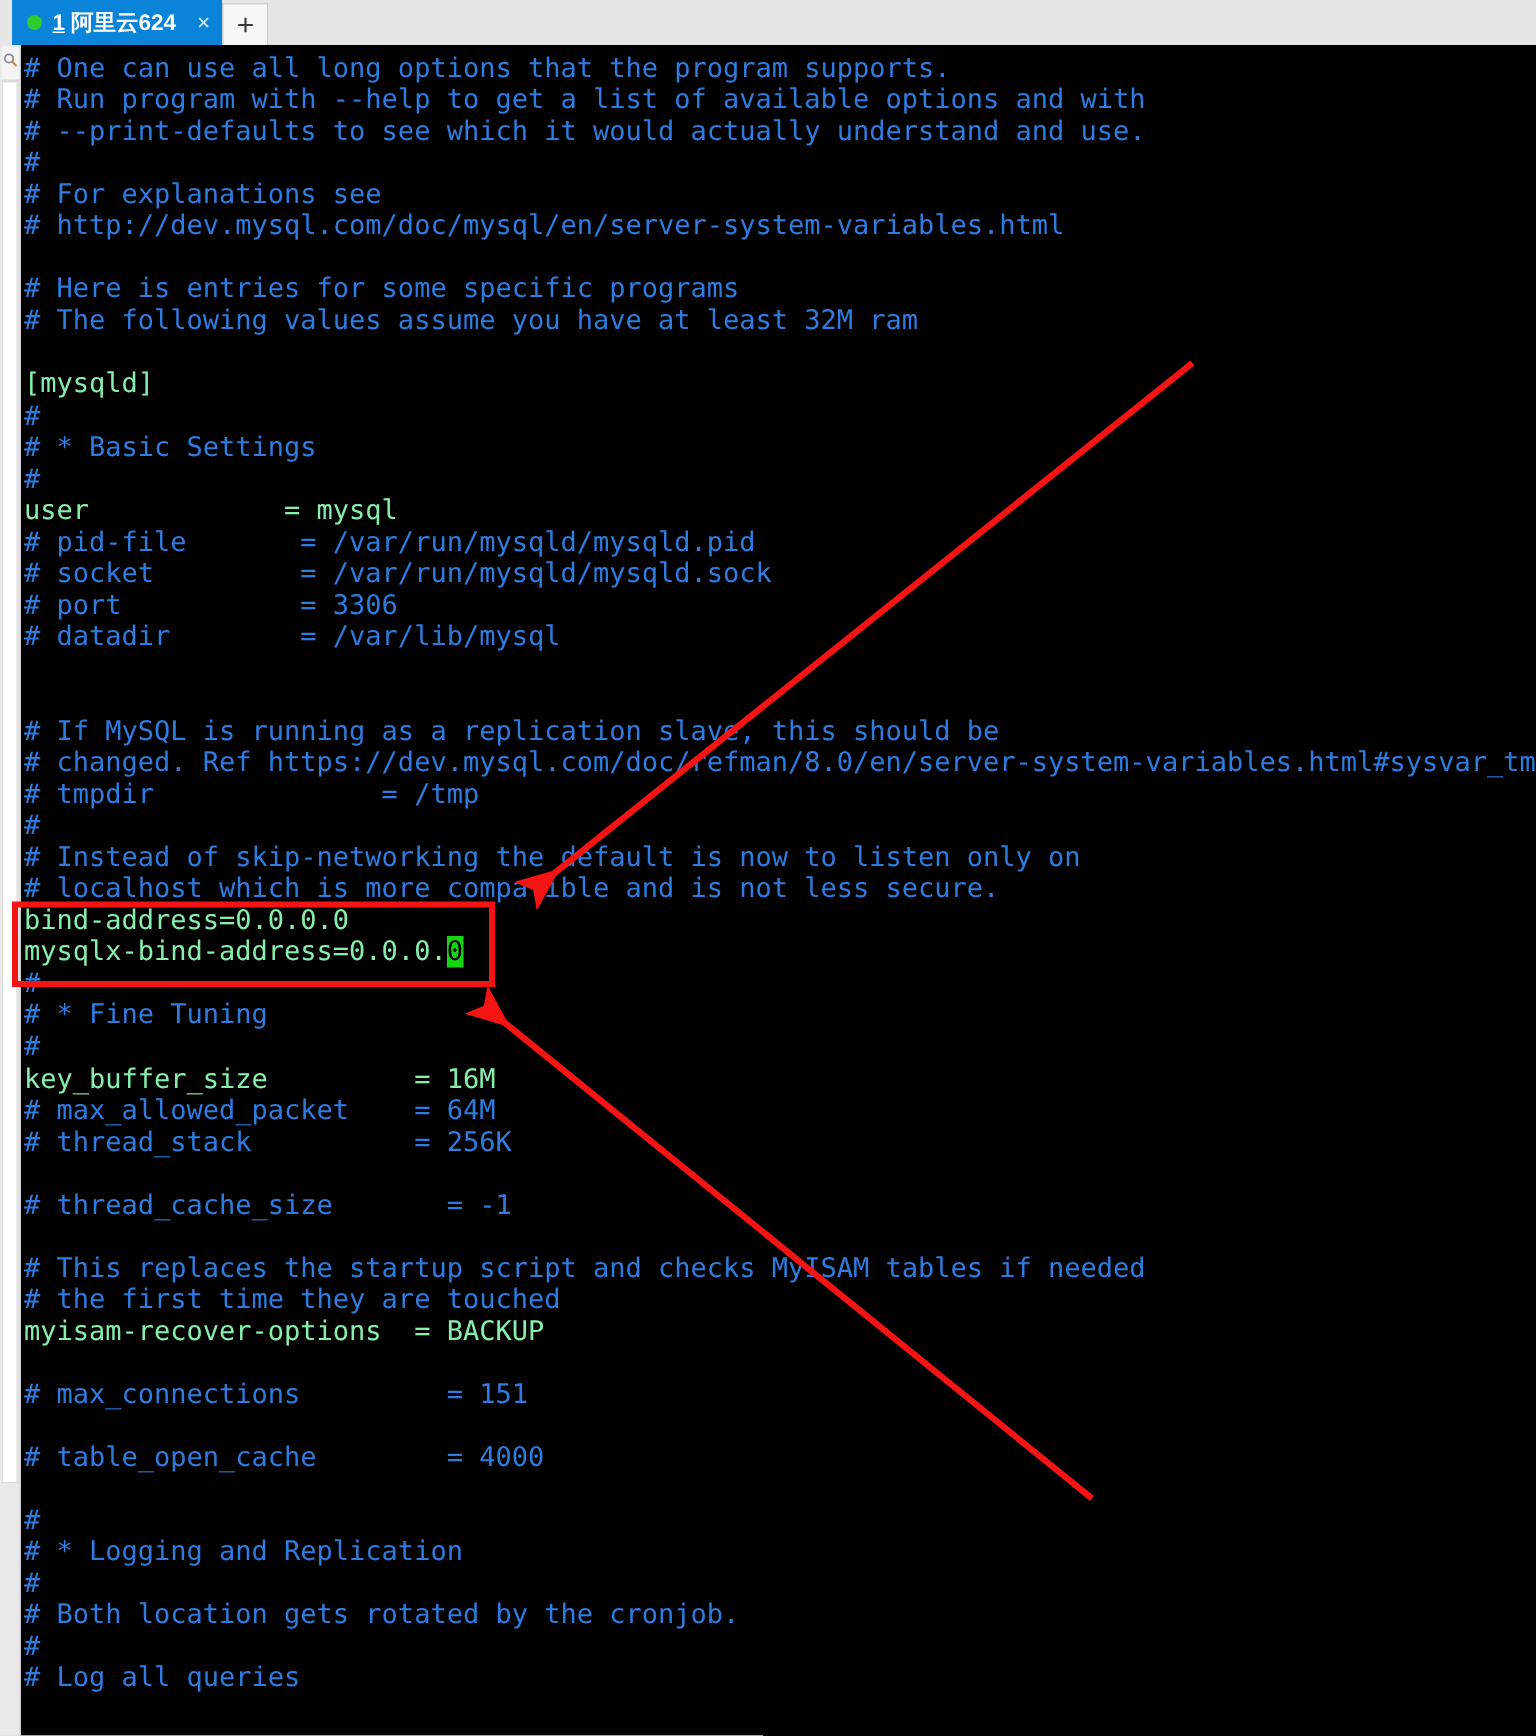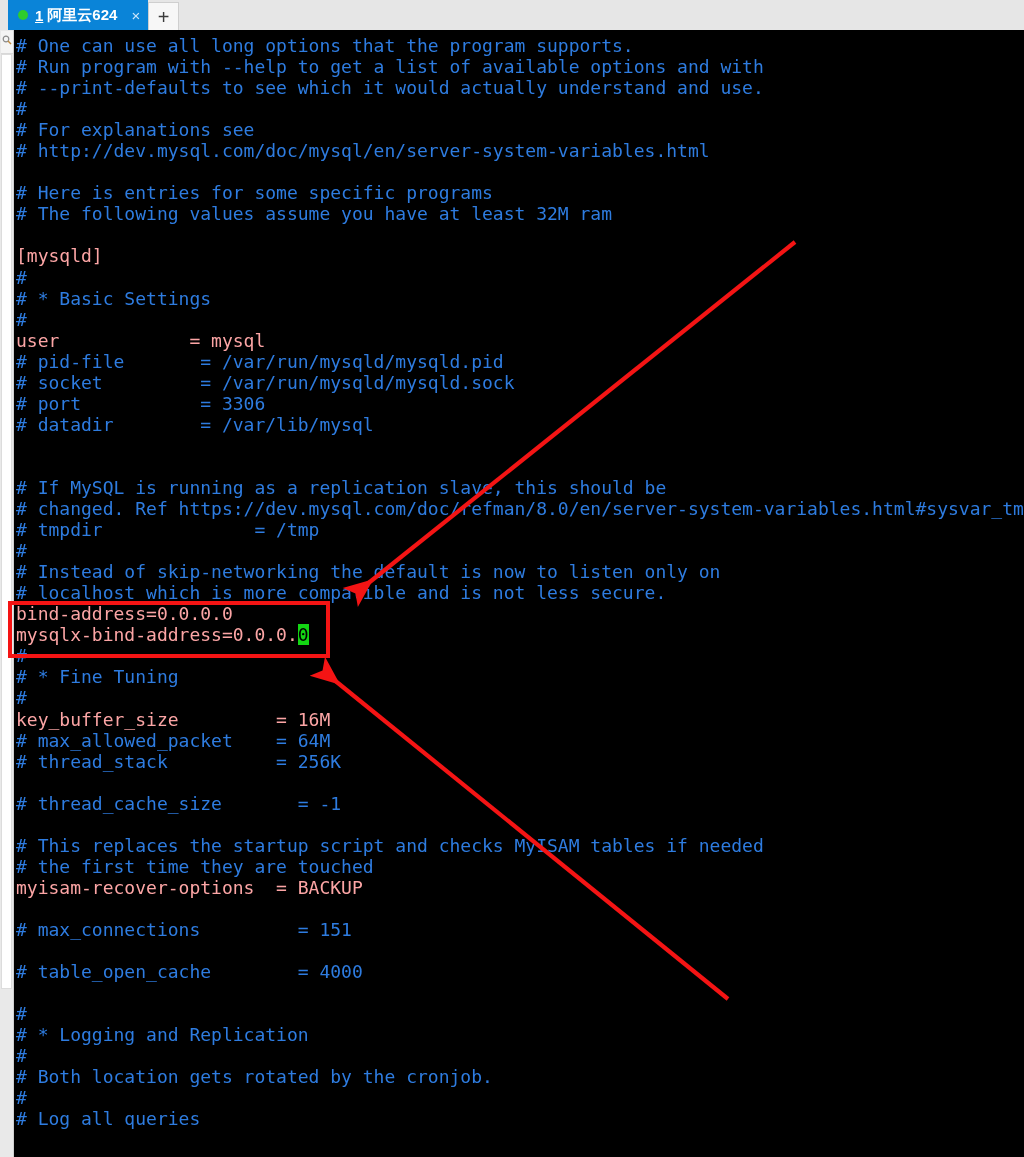--- a/index.html
+++ b/index.html
@@ -162,21 +162,21 @@
     left: 2px;
     top: 5px;
     white-space: pre;
     font-family: "DejaVu Sans Mono", "Liberation Mono", monospace;
     font-size: 18px;
     line-height: 21.05px;
     letter-spacing: 0px;
   }
   .ln { height: 21.05px; }
   .c-comment { color: #2e7ce0; }
-  .c-text    { color: #fca5a5; }
+  .c-text    { color: #86efac; }
   .cursor-cell {
     background: #13d613;
     color: #000000;
   }
 
   
   .red-box {
     position: absolute;
     left: 8px;
     top: 601px;

